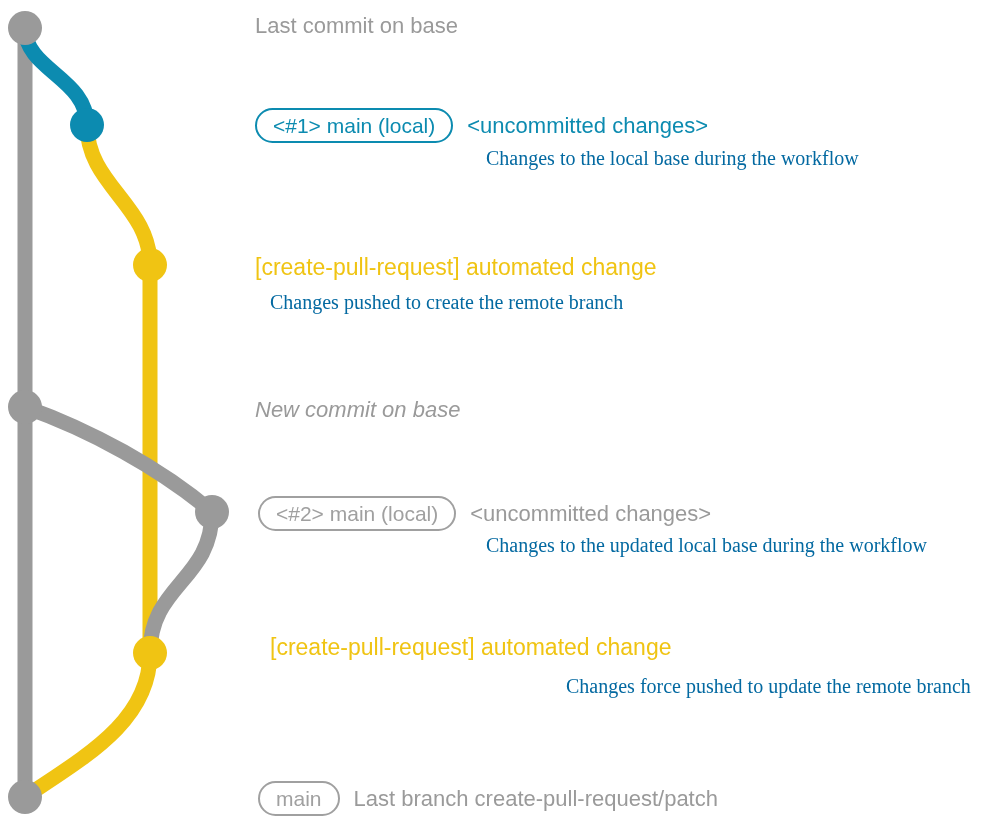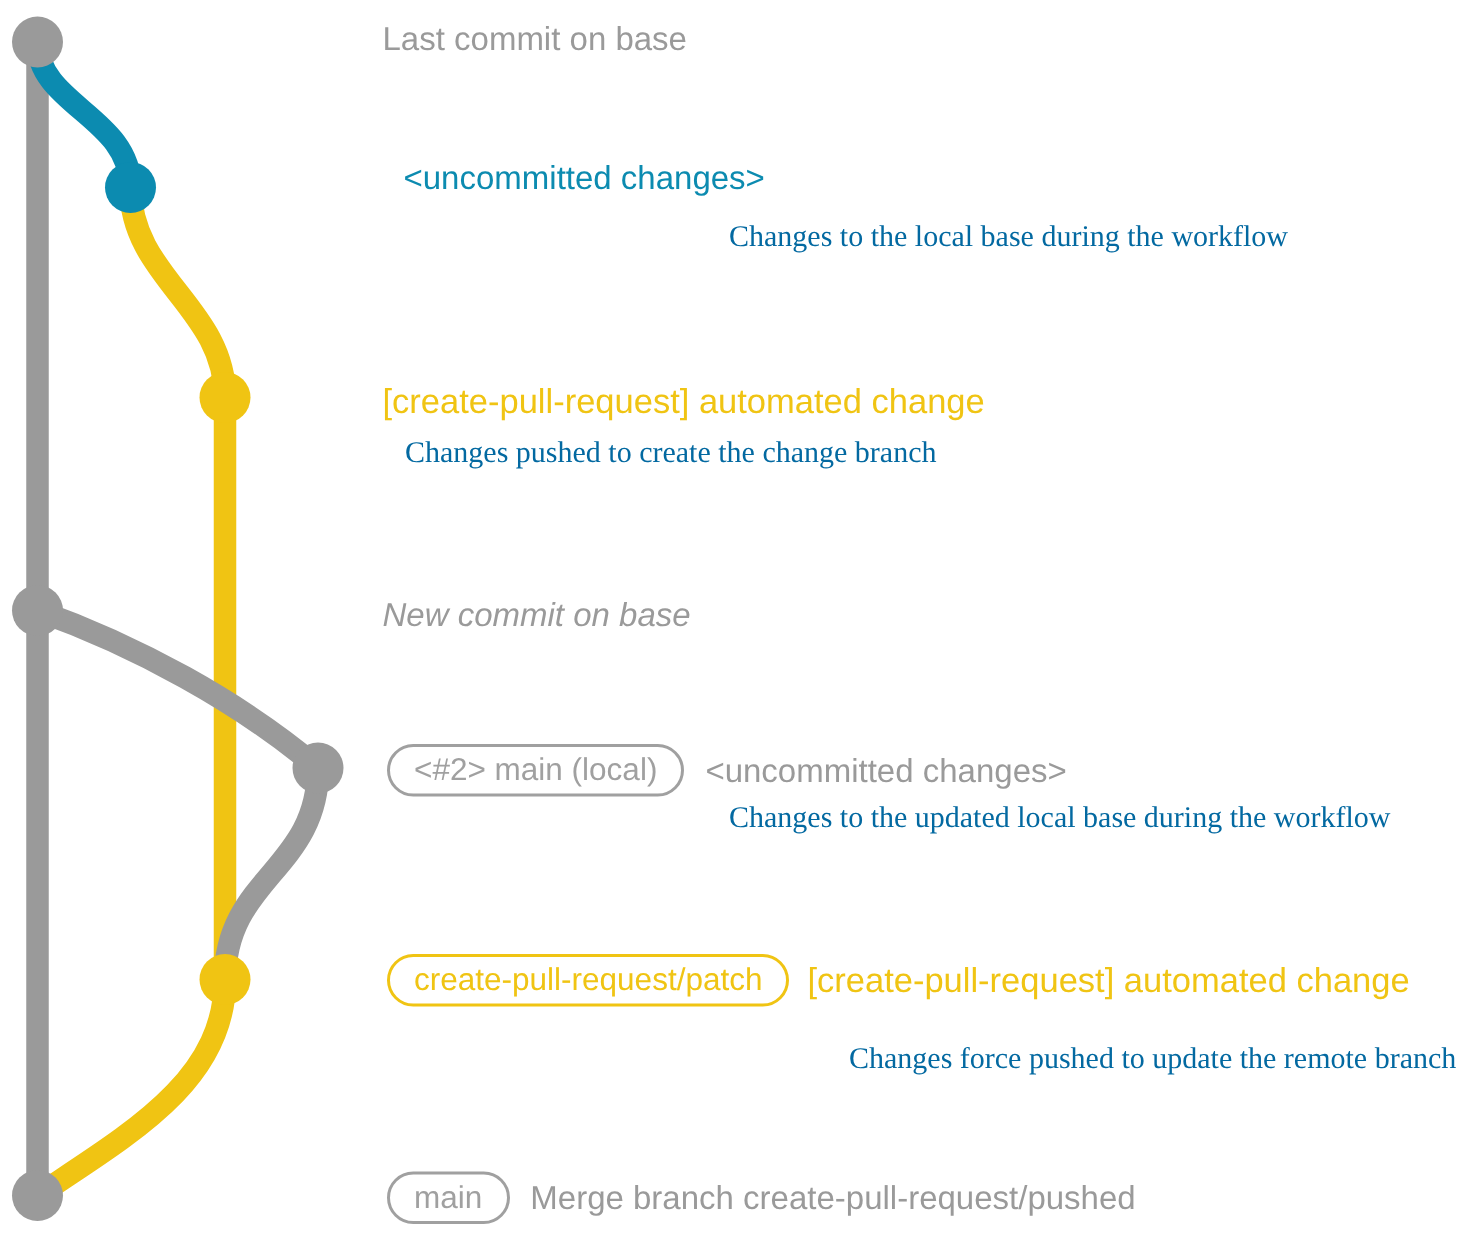--- a/index.html
+++ b/index.html
@@ -110,43 +110,43 @@
     <circle cx="150" cy="653" r="17" fill="#f0c413"></circle>
     <circle cx="25" cy="797" r="17" fill="#9a9a9a"></circle>
   </g>
 </svg>
 
 <div class="layer">
 
   <div class="plain-label gray" style="left:255px; top:15px;">Last commit on base</div>
 
   <div class="row" style="left:255px; top:108px;">
+    <span class="pill blue">&lt;#1&gt; main (local)</span>
     <span class="gap" style="width:14px;"></span>
     <span class="subject blue">&lt;uncommitted changes&gt;</span>
   </div>
   <div class="note" style="left:486px; top:148px;">Changes to the local base during the workflow</div>
 
   <div class="plain-label yellow" style="left:255px; top:256px; font-size:23px;">[create-pull-request] automated change</div>
-  <div class="note" style="left:270px; top:292px;">Changes pushed to create the change branch</div>
+  <div class="note" style="left:270px; top:292px;">Changes pushed to create the remote branch</div>
 
   <div class="plain-label gray" style="left:255px; top:399px;font-style:italic;">New commit on base</div>
 
   <div class="row" style="left:258px; top:496px;">
     <span class="pill gray">&lt;#2&gt; main (local)</span>
     <span class="gap" style="width:14px;"></span>
     <span class="subject gray">&lt;uncommitted changes&gt;</span>
   </div>
   <div class="note" style="left:486px; top:535px;">Changes to the updated local base during the workflow</div>
 
   <div class="row" style="left:258px; top:636px;">
-    <span class="pill yellow">create-pull-request/patch</span>
     <span class="gap" style="width:12px;"></span>
     <span class="subject yellow" style="font-size:23px;">[create-pull-request] automated change</span>
   </div>
-  <div class="note" style="left:566px; top:696px;">Changes force pushed to update the remote branch</div>
+  <div class="note" style="left:566px; top:676px;">Changes force pushed to update the remote branch</div>
 
   <div class="row" style="left:258px; top:781px;">
     <span class="pill gray">main</span>
     <span class="gap" style="width:14px;"></span>
-    <span class="subject gray">Merge branch create-pull-request/pushed</span>
+    <span class="subject gray">Last branch create-pull-request/patch</span>
   </div>
 
 </div>
 
 </body></html>

